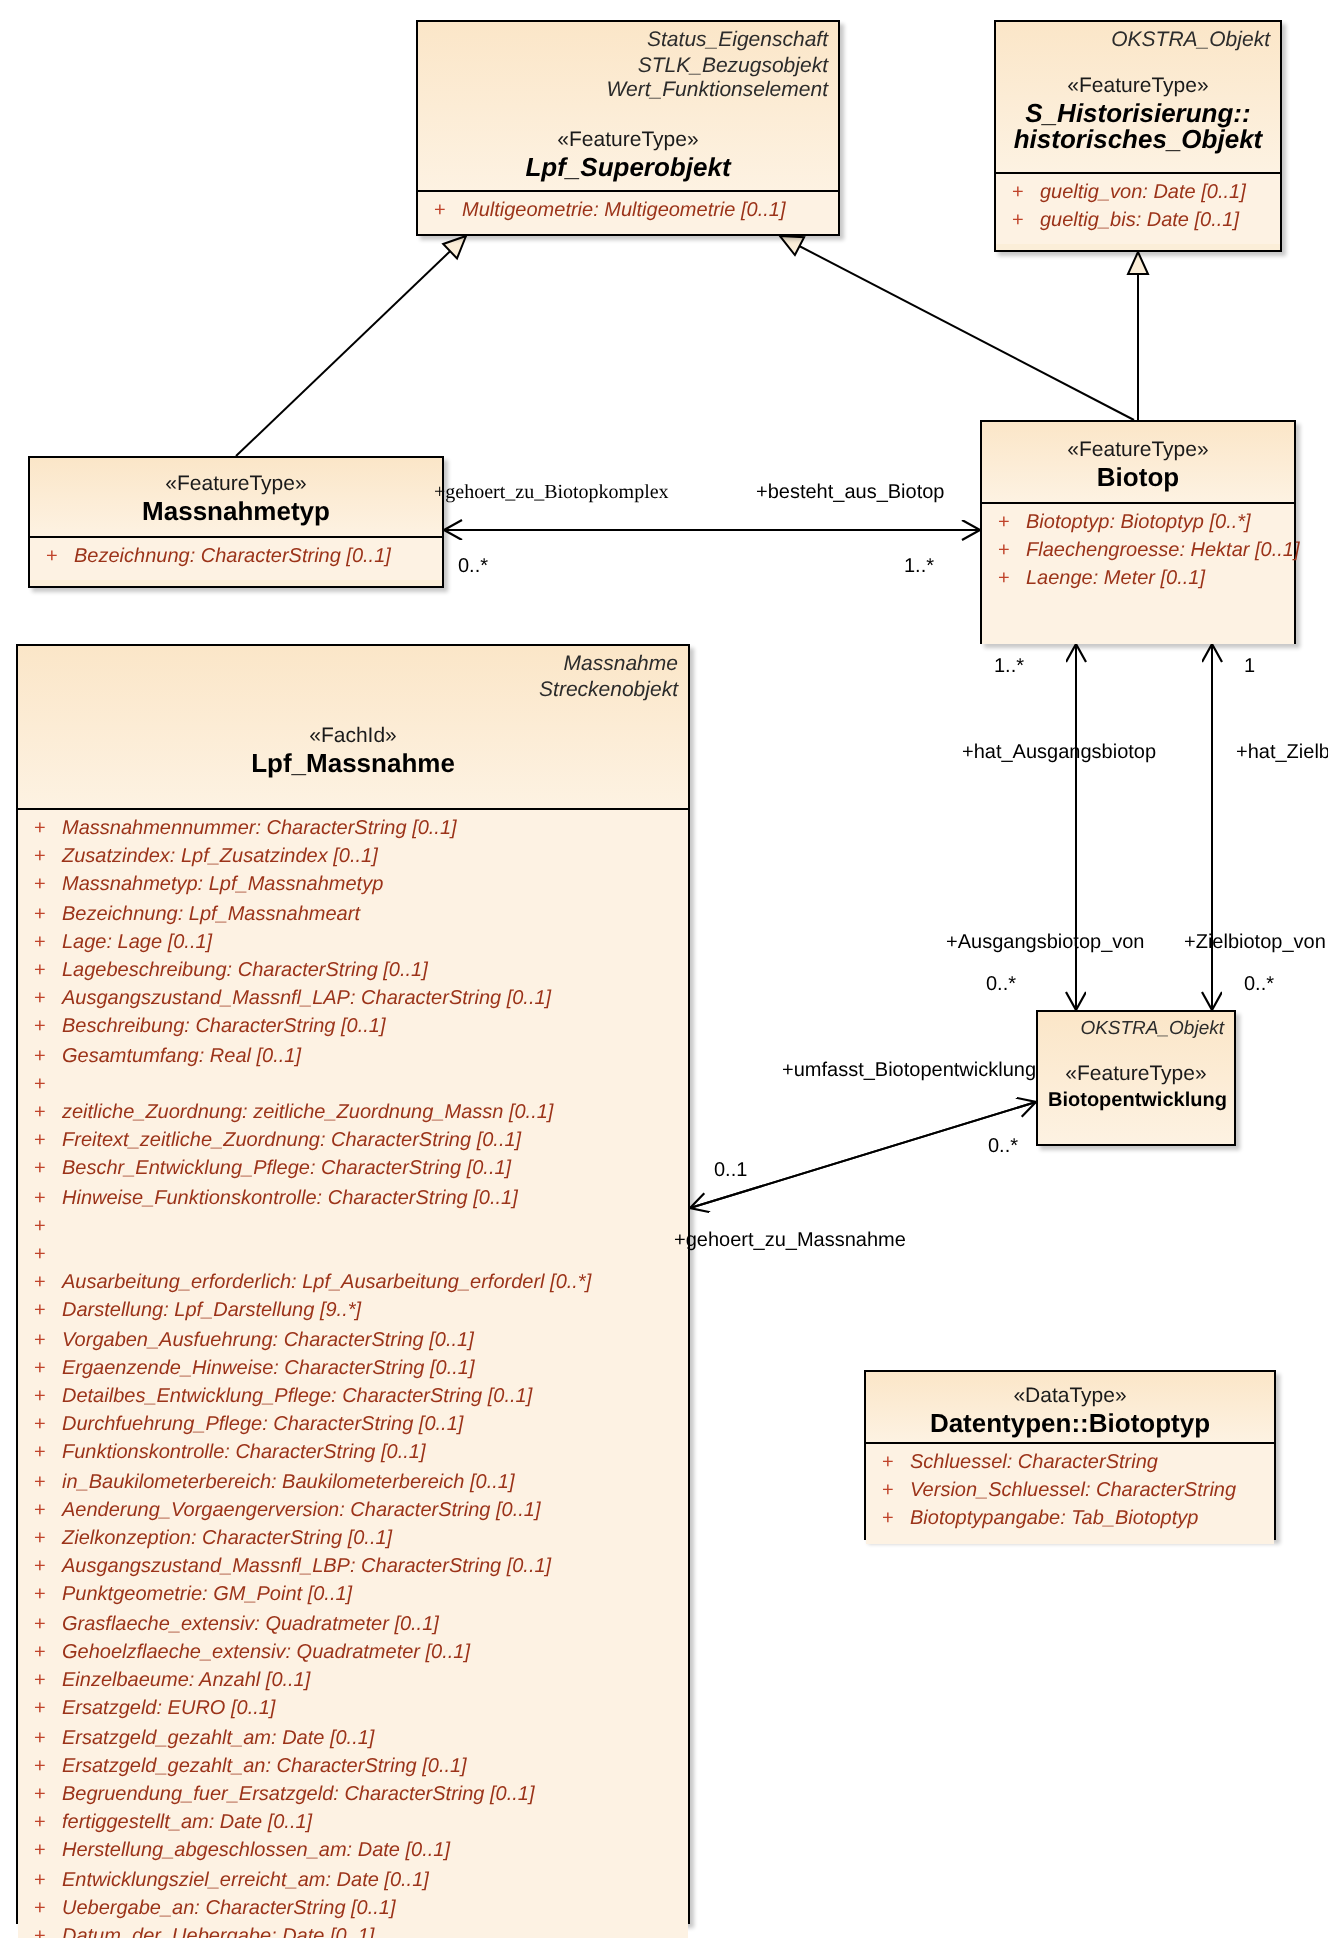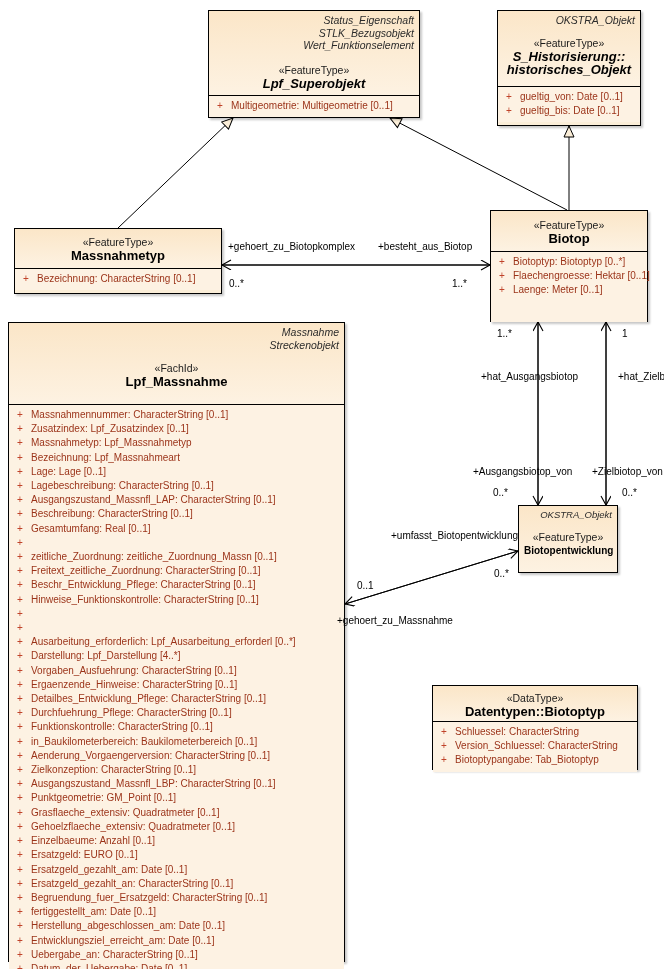--- a/index.html
+++ b/index.html
@@ -77,21 +77,21 @@
   }
   .attr .vis {
     color: #c0432a;
     width: 18px;
     display: inline-block;
     flex: 0 0 18px;
     text-align: left;
     padding-left: 4px;
     box-sizing: border-box;
   }
-  .attr .atxt { display: inline-block; }
+  .attr .atxt { display: inline-block; font-style: italic; }
   .edge-label {
     position: absolute;
     font-size: 10px;
     color: #000000;
     white-space: nowrap;
     line-height: 12px;
   }
   .mult {
     position: absolute;
     font-size: 10px;
@@ -300,21 +300,21 @@
         </div>
         <div class="attr">
           <span class="vis">+</span>
         </div>
         <div class="attr">
           <span class="vis">+</span>
           <span class="atxt">Ausarbeitung_erforderlich: Lpf_Ausarbeitung_erforderl [0..*]</span>
         </div>
         <div class="attr">
           <span class="vis">+</span>
-          <span class="atxt">Darstellung: Lpf_Darstellung [4..*]</span>
+          <span class="atxt">Darstellung: Lpf_Darstellung [9..*]</span>
         </div>
         <div class="attr">
           <span class="vis">+</span>
           <span class="atxt">Vorgaben_Ausfuehrung: CharacterString [0..1]</span>
         </div>
         <div class="attr">
           <span class="vis">+</span>
           <span class="atxt">Ergaenzende_Hinweise: CharacterString [0..1]</span>
         </div>
         <div class="attr">
@@ -393,21 +393,21 @@
           <span class="vis">+</span>
           <span class="atxt">Uebergabe_an: CharacterString [0..1]</span>
         </div>
         <div class="attr">
           <span class="vis">+</span>
           <span class="atxt">Datum_der_Uebergabe: Date [0..1]</span>
         </div>
       </div>
   </div>
 
-  <div class="edge-label" style="left:228px; top:241px;">+gehoert_zu_Biotopkomplex</div>
+  <div class="edge-label" style="left:217px; top:241px;font-family:Liberation Serif, serif;">+gehoert_zu_Biotopkomplex</div>
   <div class="mult" style="left:229px; top:278px;">0..*</div>
 
   <div class="edge-label" style="left:378px; top:241px;">+besteht_aus_Biotop</div>
   <div class="mult" style="left:452px; top:278px;">1..*</div>
 
   <div class="mult" style="left:497px; top:328px;">1..*</div>
   <div class="edge-label" style="left:481px; top:371px;">+hat_Ausgangsbiotop</div>
 
   <div class="mult" style="left:622px; top:328px;">1</div>
   <div class="edge-label" style="left:618px; top:371px;">+hat_Zielbiotop</div>

